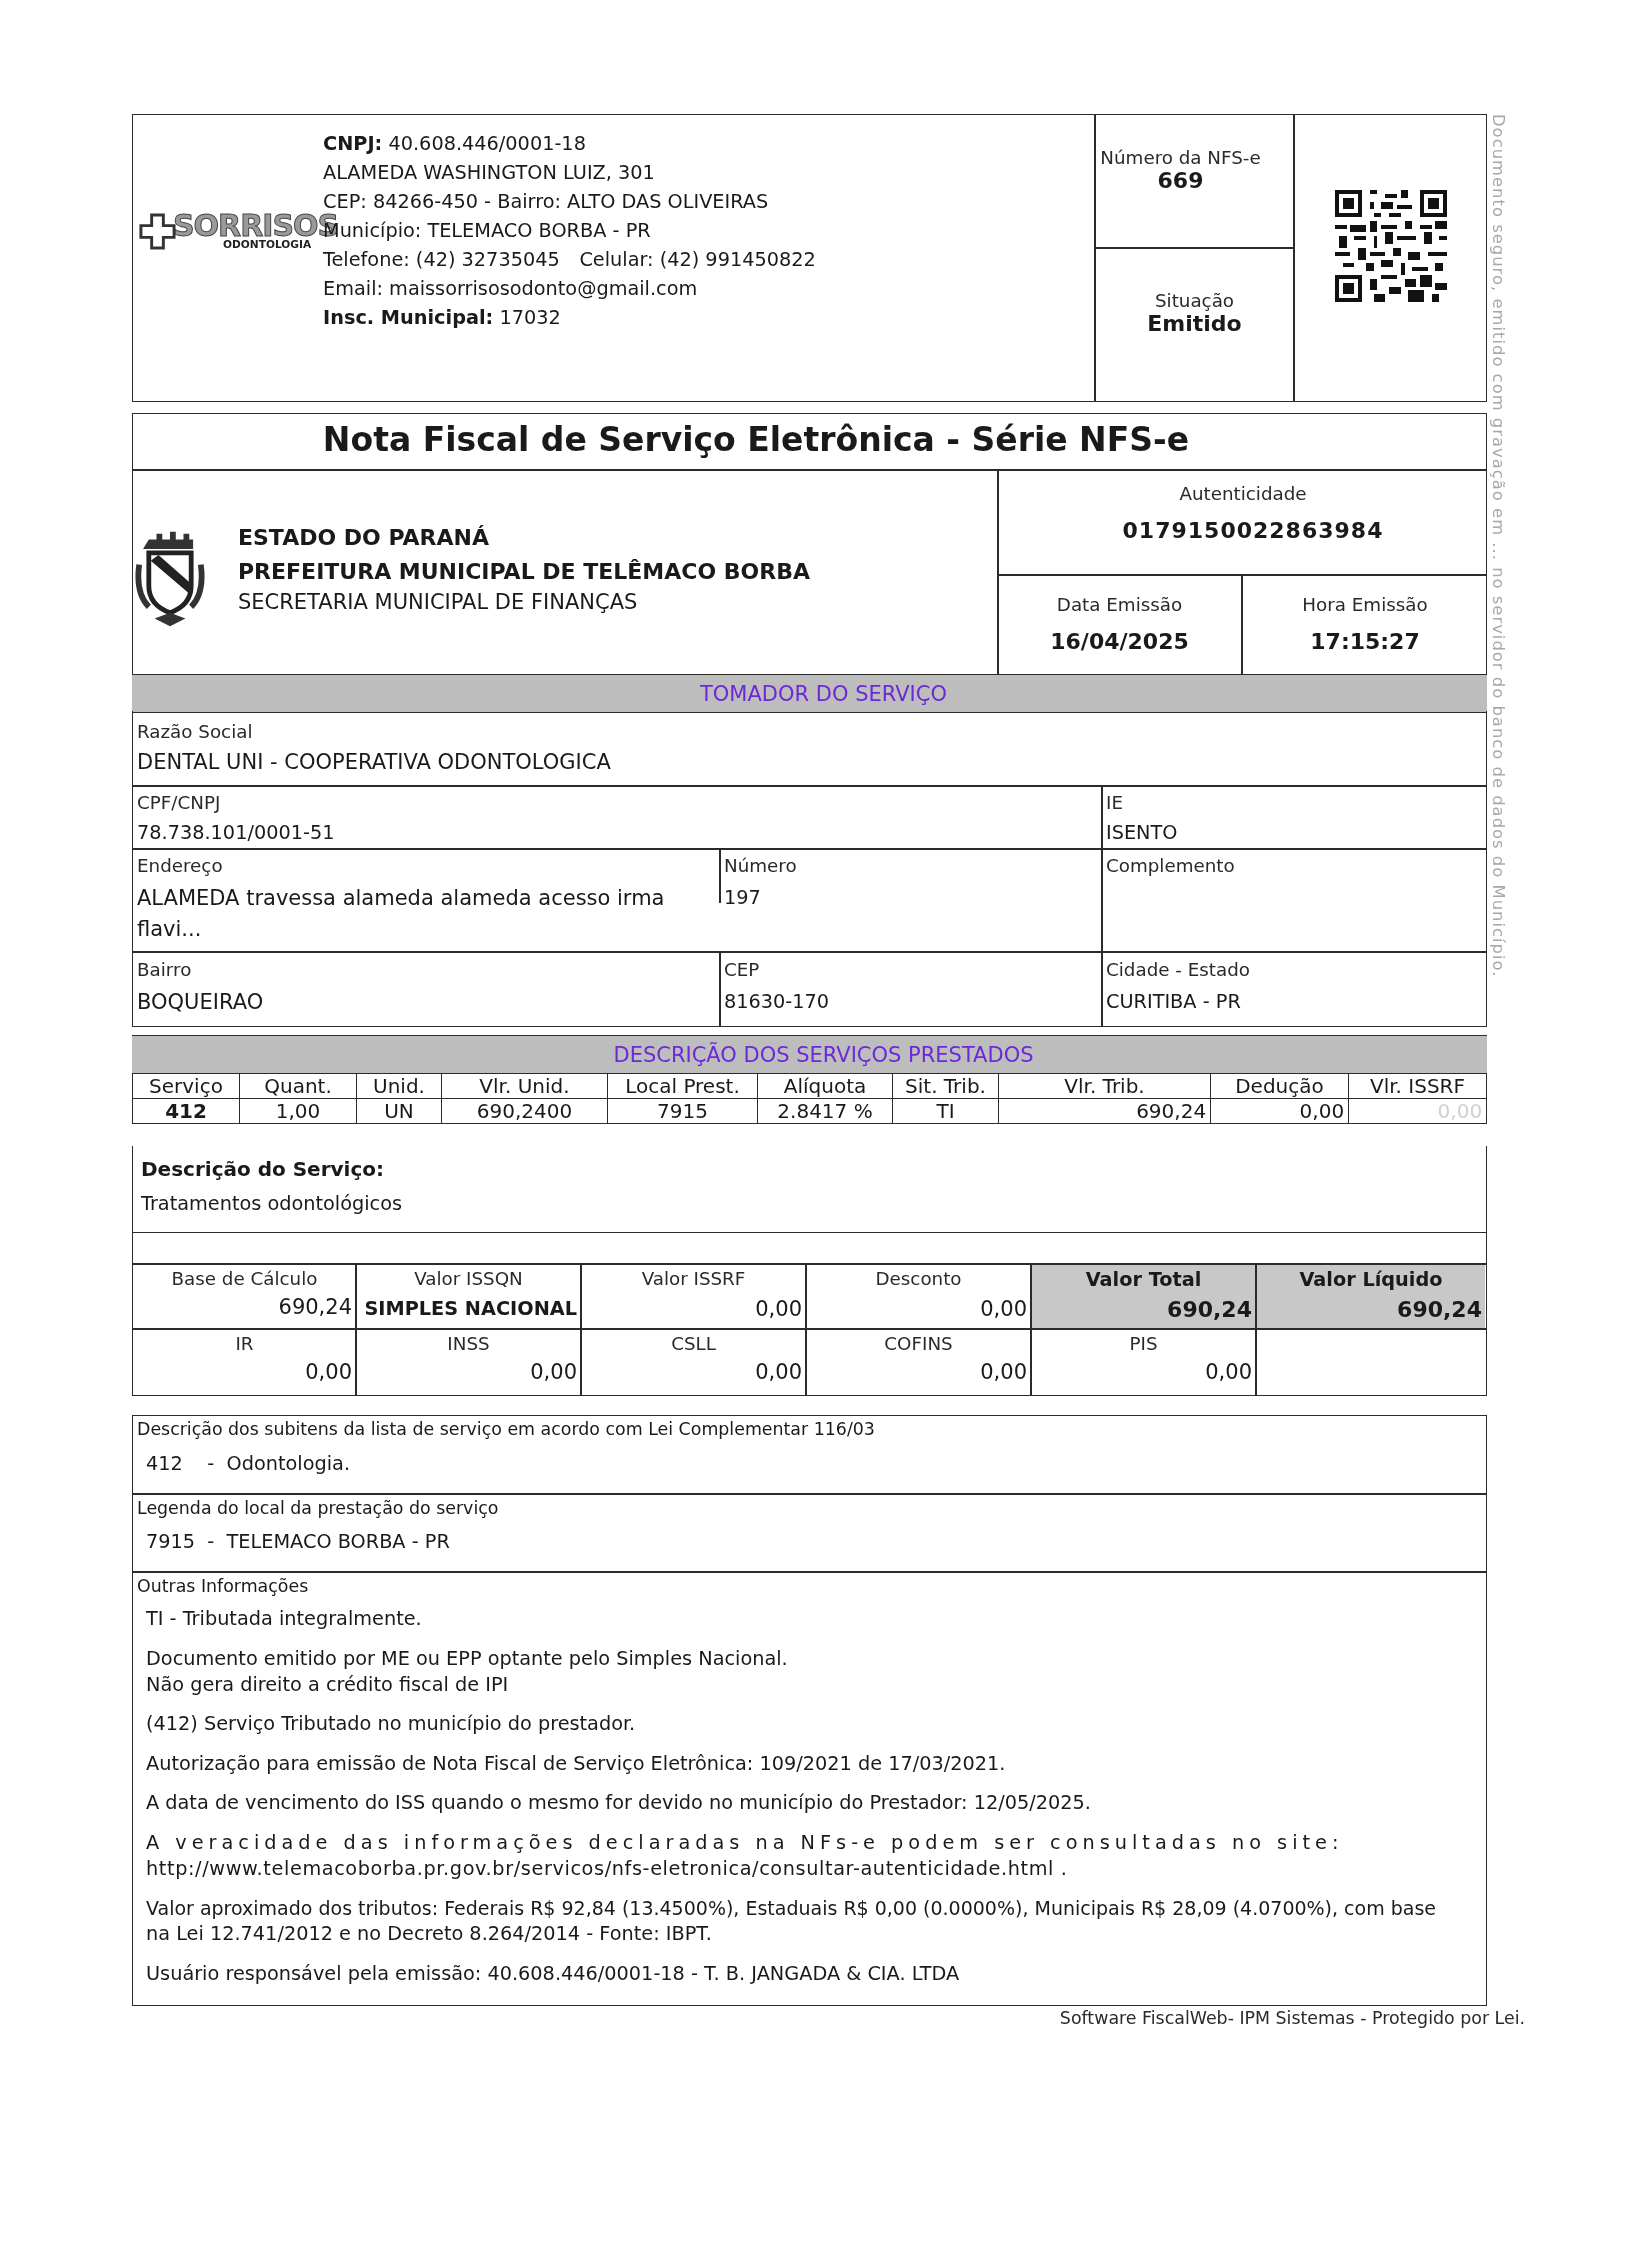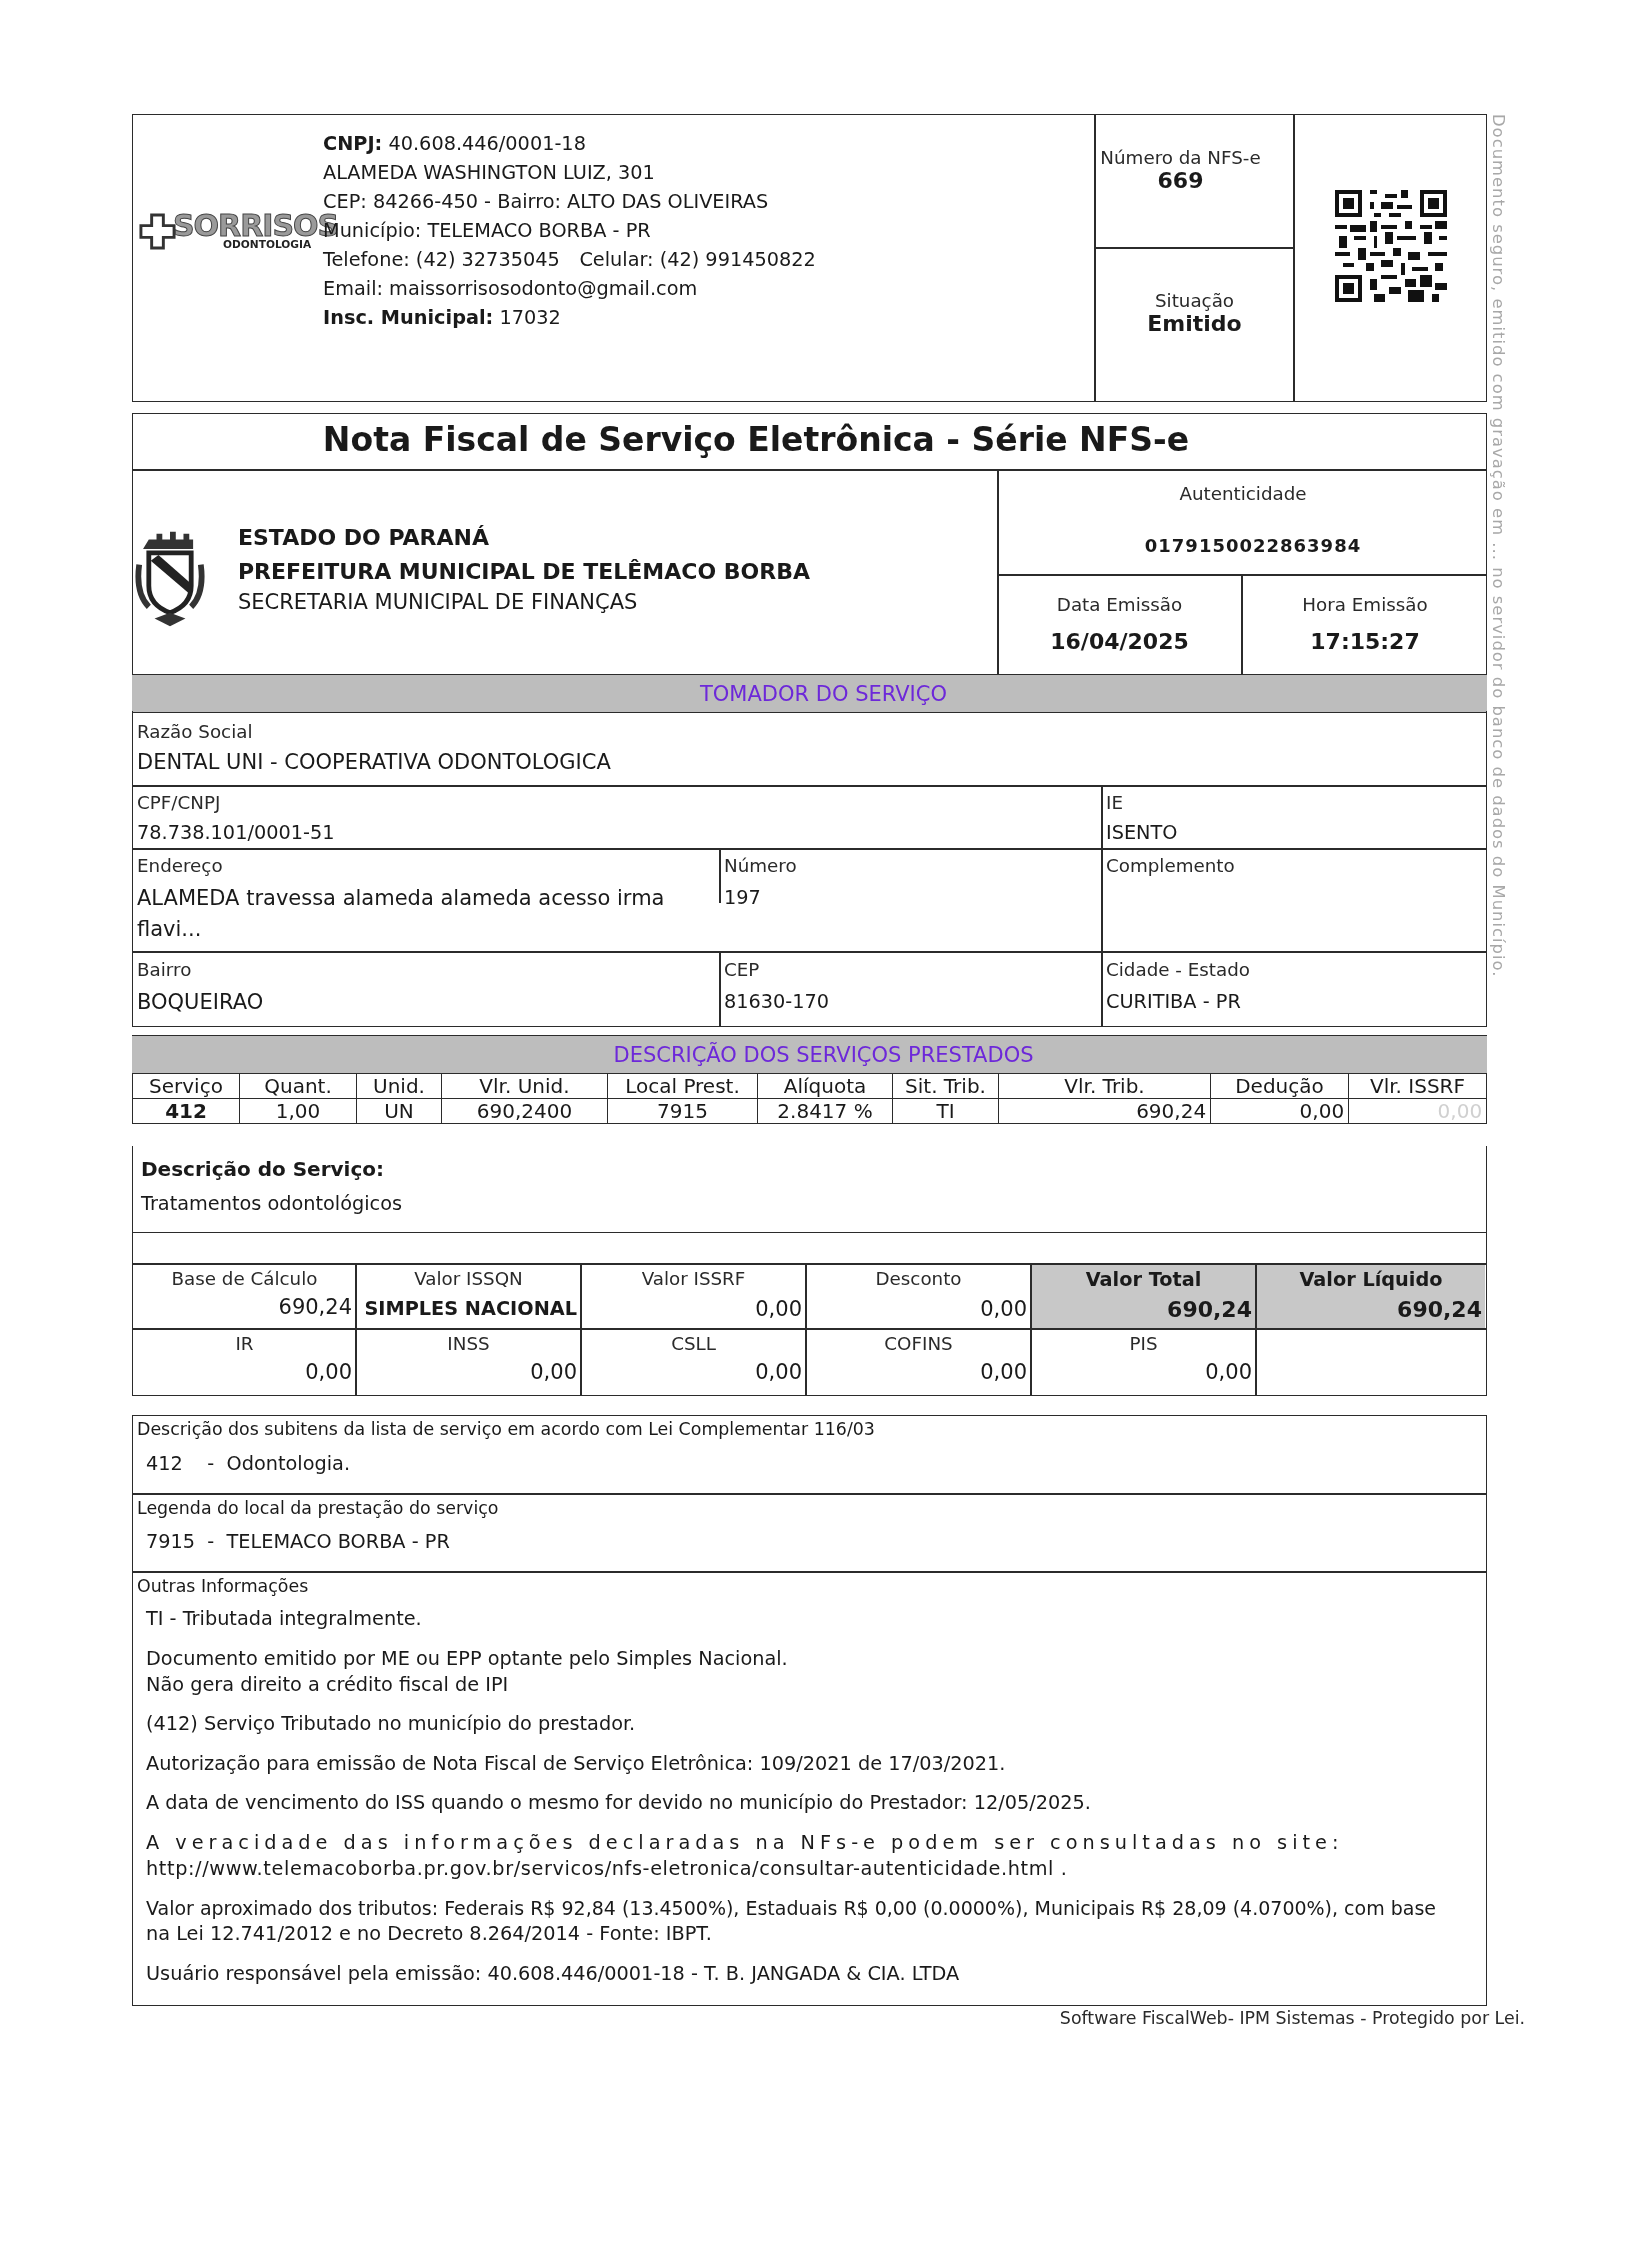--- a/index.html
+++ b/index.html
@@ -142,21 +142,21 @@
   <path d="M20 96 l16 -6 l16 6 l-16 8 z" fill="#333"></path>
 </svg>
 <div class="abs" style="left:238px; top:519px; width:743px;">
   <div style="font-size:22px;font-weight:bold;line-height:37px;">ESTADO DO PARANÁ</div>
   <div style="font-size:22px;font-weight:bold;line-height:31px;">PREFEITURA MUNICIPAL DE TELÊMACO BORBA</div>
   <div style="font-size:21px;line-height:31px;">SECRETARIA MUNICIPAL DE FINANÇAS</div>
 </div>
 
 <div class="abs center" style="left:999px; top:483px; width:488px;">
   <div class="lbl">Autenticidade</div>
-  <div style="font-size:18px;font-weight:bold;margin-top:31px;letter-spacing:1px;padding-left:20px;">0179150022863984</div>
+  <div style="font-size:22px;font-weight:bold;margin-top:14px;letter-spacing:1px;padding-left:20px;">0179150022863984</div>
 </div>
 <div class="abs center" style="left:999px; top:594px; width:241px;">
   <div class="lbl">Data Emissão</div>
   <div style="font-size:22px;font-weight:bold;margin-top:13.5px;">16/04/2025</div>
 </div>
 <div class="abs center" style="left:1243px; top:594px; width:244px;">
   <div class="lbl">Hora Emissão</div>
   <div style="font-size:22px;font-weight:bold;margin-top:13.5px;">17:15:27</div>
 </div>
 

